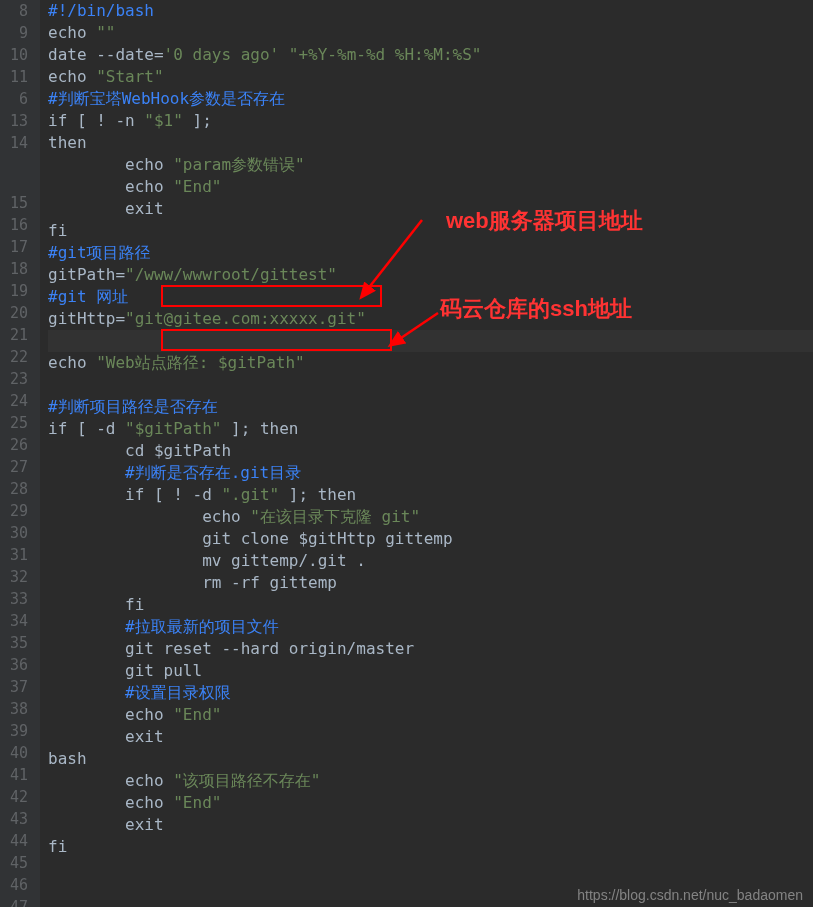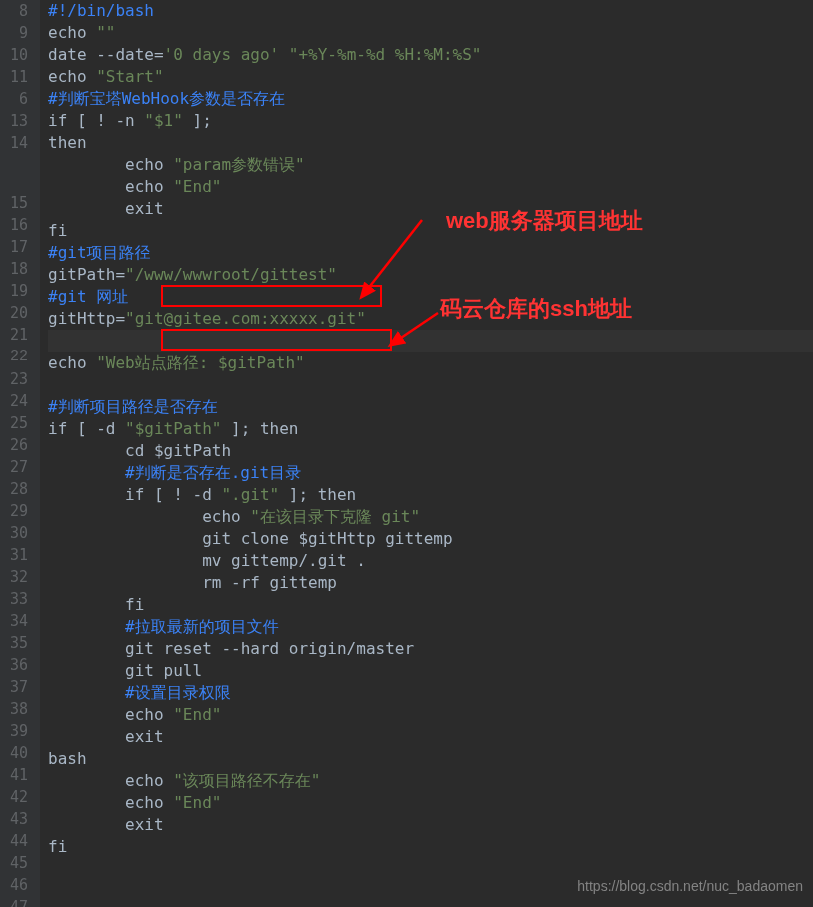--- a/index.html
+++ b/index.html
@@ -51,21 +51,21 @@
   pointer-events: none;
 }
 .arrow {
   position: absolute;
   pointer-events: none;
 }
 .arrow svg { overflow: visible; }
 .watermark {
   position: absolute;
   right: 10px;
-  bottom: 13px;
+  bottom: 4px;
   color: #999;
   font-family: Arial, sans-serif;
   font-size: 14px;
   opacity: 0.8;
 }
 </style>
 </head>
 <body>
 
 <div class="editor">
@@ -77,21 +77,21 @@
       <div class="line" style="justify-content: flex-end;">6</div>
       <div class="line" style="justify-content: flex-end;">13</div>
       <div class="line" style="justify-content: flex-end;">14</div>
       <div class="line" style="justify-content: flex-end; margin-top: 38px;">15</div>
       <div class="line" style="justify-content: flex-end;">16</div>
       <div class="line" style="justify-content: flex-end;">17</div>
       <div class="line" style="justify-content: flex-end;">18</div>
       <div class="line" style="justify-content: flex-end;">19</div>
       <div class="line" style="justify-content: flex-end;">20</div>
       <div class="line" style="justify-content: flex-end;">21</div>
-      <div class="line" style="justify-content: flex-end; font-family: Liberation Mono, monospace;">22</div>
+      <div class="line" style="justify-content: flex-end;">22</div>
       <div class="line" style="justify-content: flex-end;">23</div>
       <div class="line" style="justify-content: flex-end;">24</div>
       <div class="line" style="justify-content: flex-end;">25</div>
       <div class="line" style="justify-content: flex-end;">26</div>
       <div class="line" style="justify-content: flex-end;">27</div>
       <div class="line" style="justify-content: flex-end;">28</div>
       <div class="line" style="justify-content: flex-end;">29</div>
       <div class="line" style="justify-content: flex-end;">30</div>
       <div class="line" style="justify-content: flex-end;">31</div>
       <div class="line" style="justify-content: flex-end;">32</div>

